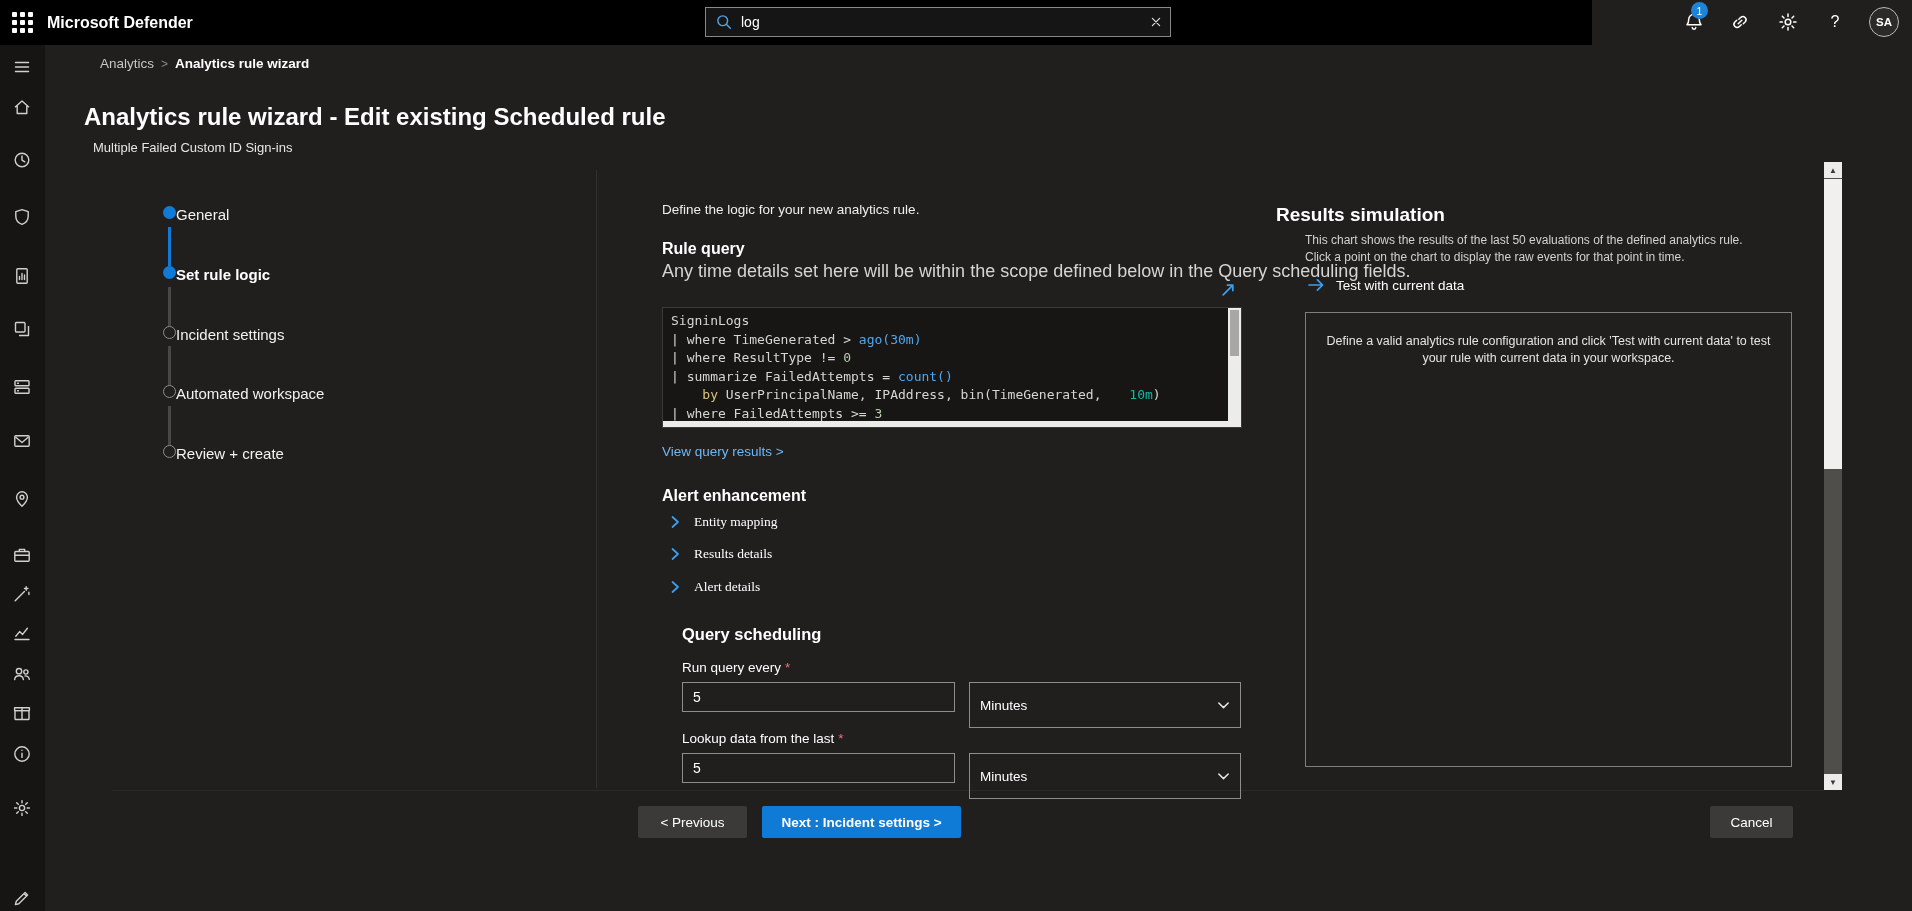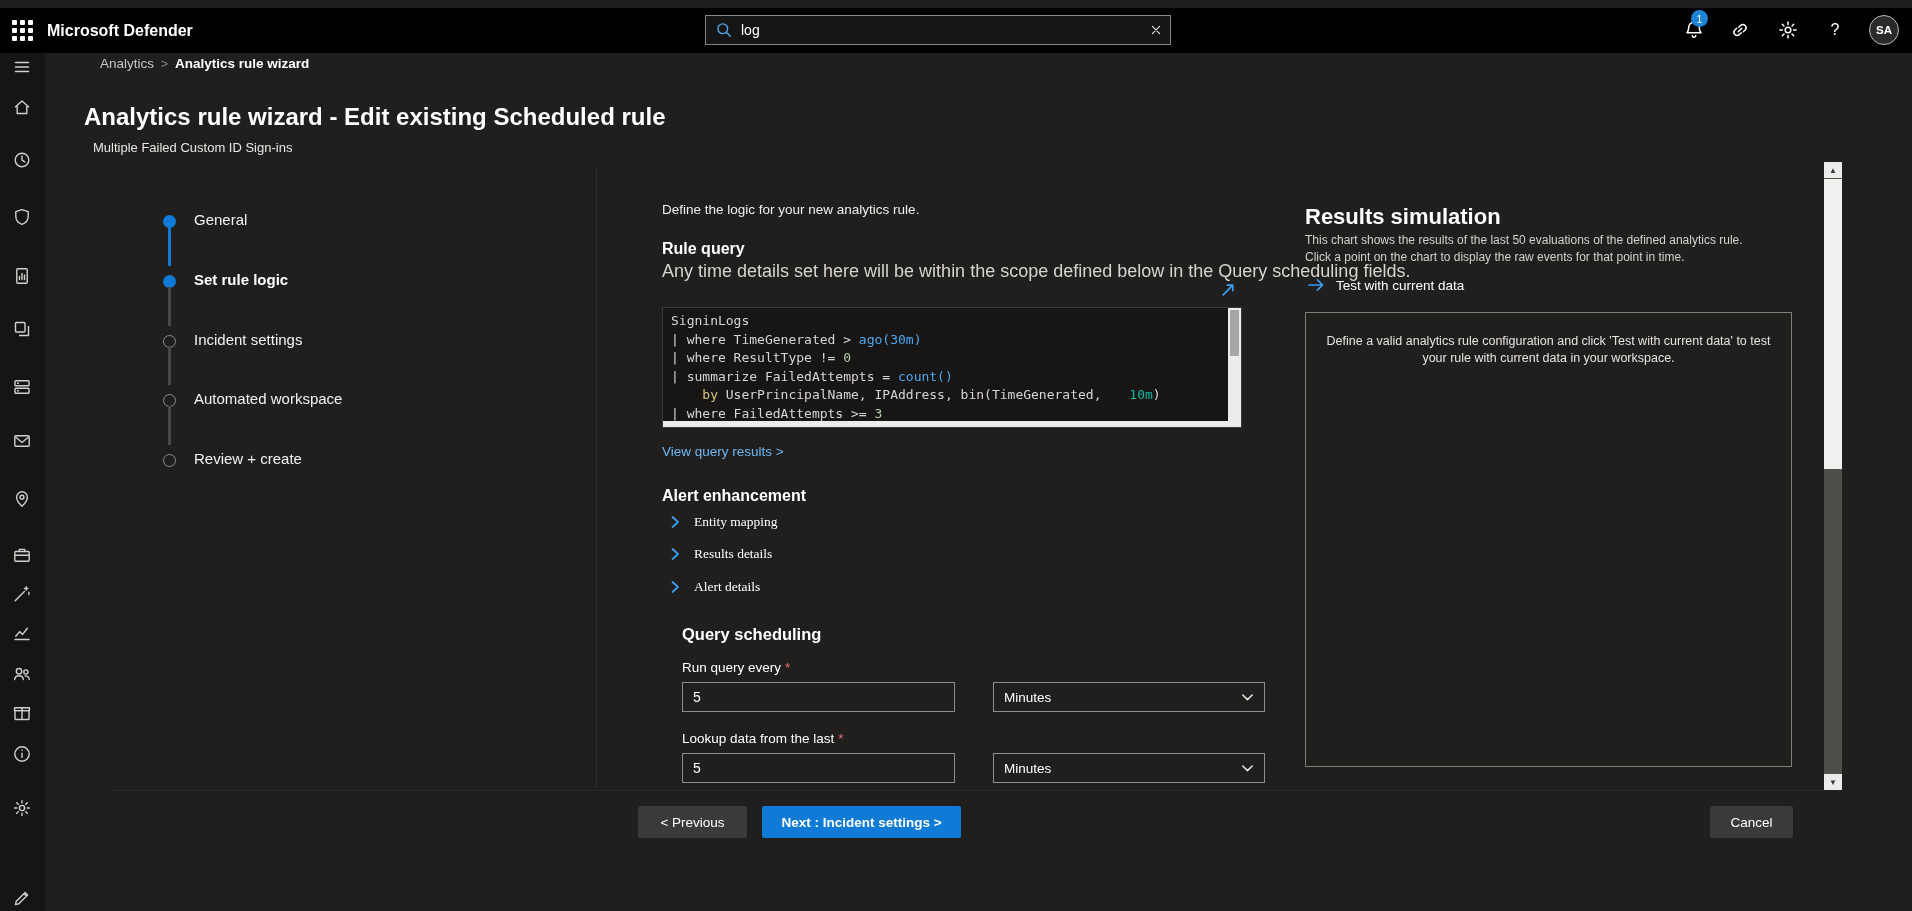--- a/index.html
+++ b/index.html
@@ -9,21 +9,21 @@
     font-family: "Liberation Sans", "DejaVu Sans", sans-serif;
     color: #fff;
     overflow: hidden;
     position: relative;
   }
   .abs { position: absolute; }
   svg { display: block; }
   .clickable { cursor: pointer; }
 
   
-  .topbar { position: absolute; left: 0; top: 8px; width: 1912px; height: 45px; background: #000; z-index: 10; }
+  .topbar { position: absolute; left: 0; top: 0; width: 1592px; height: 45px; background: #000; z-index: 10; }
   .waffle-btn { position: absolute; left: 6px; top: 6px; width: 33px; height: 33px; display: flex; align-items: center; justify-content: center; }
   .waffle { width: 21px; height: 21px; display: grid; grid-template-columns: repeat(3,5px); grid-template-rows: repeat(3,5px); gap: 3px; }
   .waffle i { background: #fff; border-radius: 1px; }
   .app-title { position: absolute; left: 47px; top: 0; line-height: 45px; font-size: 16px; font-weight: bold; }
   .search-box { position: absolute; left: 705px; top: 7px; width: 466px; height: 30px; background: #151515; border: 1px solid #8a8886; display: flex; align-items: center; }
   .search-box .mag { margin: 0 8px 0 9px; }
   .search-input { flex: 1; background: transparent; border: none; outline: none; color: #fff; font-size: 14px; font-family: "Liberation Sans","DejaVu Sans",sans-serif; }
   .search-clear { width: 28px; height: 28px; display: flex; align-items: center; justify-content: center; }
   .tb-btn { position: absolute; top: 7px; width: 30px; height: 30px; display: flex; align-items: center; justify-content: center; }
   .badge { position: absolute; left: 1691px; top: 2px; min-width: 17px; height: 17px; border-radius: 9px; background: #1e84d8; color: #fff; font-size: 10.5px; display: flex; align-items: center; justify-content: center; z-index: 11; }
@@ -39,21 +39,21 @@
   .crumb .parent { color: #c8c6c4; }
   .crumb .sep { color: #8a8886; margin: 0 7px; font-size: 12px; }
   .crumb .current { color: #fff; font-weight: 600; }
   .page-title { position: absolute; left: 84px; top: 103px; font-size: 24px; font-weight: bold; }
   .page-subtitle { position: absolute; left: 93px; top: 140px; font-size: 13px; color: #e8e6e4; }
 
   .v-divider { position: absolute; left: 596px; top: 170px; width: 1px; height: 618px; background: #32302e; }
   .h-divider { position: absolute; left: 112px; top: 790px; width: 1712px; height: 1px; background: #2a2927; }
 
   
-  .step { position: absolute; left: 163px; height: 22px; display: flex; align-items: flex-end; gap: 18px; }
+  .step { position: absolute; left: 163px; height: 22px; display: flex; align-items: flex-start; }
   .dot { width: 13px; height: 13px; border-radius: 50%; flex: none; }
   .dot.filled { background: #0f7bd7; }
   .dot.empty { border: 1.8px solid #8f8d8b; background: transparent; }
   .step-label { font-size: 15px; color: #f3f2f1; white-space: nowrap; }
   .step-label.current { font-weight: bold; color: #fff; }
   .connector { position: absolute; left: 168px; width: 2.5px; }
   .connector.blue { background: #0f7bd7; }
   .connector.gray { background: #4a4846; }
 
   
@@ -73,21 +73,21 @@
   .ed-vsb { position: absolute; right: 0; top: 0; width: 13px; height: 113px; background: #ececea; }
   .ed-vsb-thumb { position: absolute; left: 2px; top: 2px; width: 9px; height: 46px; background: #a9a7a5; }
   .ed-hsb { position: absolute; left: 0; bottom: 0; height: 6px; width: 100%; background: #ececea; }
 
   .acc-row { position: absolute; left: 668px; height: 20px; display: flex; align-items: center; gap: 12px; cursor: pointer; }
   .acc-label { font-size: 13.5px; color: #fff; font-family: Liberation Serif, serif; }
 
   .f-label { position: absolute; font-size: 13.5px; color: #fff; white-space: nowrap; }
   .req { color: #f1707b; margin-left: 4px; }
   .tbox { position: absolute; height: 30px; background: transparent; border: 1px solid #8f8d8b; color: #fff; font-size: 14px; padding: 0 10px; font-family: "Liberation Sans","DejaVu Sans",sans-serif; outline: none; }
-  .ddown { position: absolute; height: 30px; border: 1px solid #8f8d8b; display: flex; align-items: center; justify-content: space-between; padding: 0 9px 0 10px; font-size: 13.5px; color: #fff; cursor: pointer; margin-left: 24px; }
+  .ddown { position: absolute; height: 46px; border: 1px solid #8f8d8b; display: flex; align-items: center; justify-content: space-between; padding: 0 9px 0 10px; font-size: 13.5px; color: #fff; cursor: pointer; }
 
   
   .rs-desc { font-size: 12px; color: #d4d2cf; margin-top: 6px; }
   .test-row { position: absolute; left: 1306px; top: 275px; display: flex; align-items: center; gap: 10px; cursor: pointer; }
   .test-label { font-size: 13.5px; color: #fff; }
   .ph-box { position: absolute; left: 1305px; top: 312px; width: 487px; height: 455px; border: 1px solid #807e7b; }
   .ph-text { margin: 20px 18px 0; text-align: center; font-size: 12.5px; line-height: 16.5px; color: #e6e4e1; white-space: normal; }
 
   
   .sb-track { position: absolute; left: 1824px; top: 162px; width: 18px; height: 628px; background: #504e4b; }
@@ -363,21 +363,21 @@
   <span>Lookup data from the last</span><span class="req">*</span>
 </div>
 <input class="tbox" style="left: 682px; top: 753px; width: 273px;" value="5">
 <div class="ddown" style="left:969px;top:753px;width:272px">
   <span>Minutes</span>
   <svg width="15" height="14" viewBox="0 0 15 14" fill="none" stroke="#e8e6e3" stroke-width="1.5" stroke-linecap="round" stroke-linejoin="round">
       <path d="m2.8 5 4.7 4.6L12.2 5"></path>
     </svg>
 </div>
 
-<div class="txt sec-h" style="left:1305px;top:204px;font-size:22px">Results simulation</div>
+<div class="txt sec-h" style="left:1276px;top:204px;font-size:19px">Results simulation</div>
 <div class="txt rs-desc" style="left:1305px;top:227px">This chart shows the results of the last 50 evaluations of the defined analytics rule.</div>
 <div class="txt rs-desc" style="left:1305px;top:244px">Click a point on the chart to display the raw events for that point in time.</div>
 
 <div class="test-row">
   <svg width="20" height="20" viewBox="0 0 20 20" fill="none" stroke="#3aa0f3" stroke-width="1.7" stroke-linecap="round" stroke-linejoin="round">
       <path d="M3 10h13.2M11.4 4.8 16.6 10l-5.2 5.2"></path>
     </svg>
   <span class="test-label">Test with current data</span>
 </div>
 

